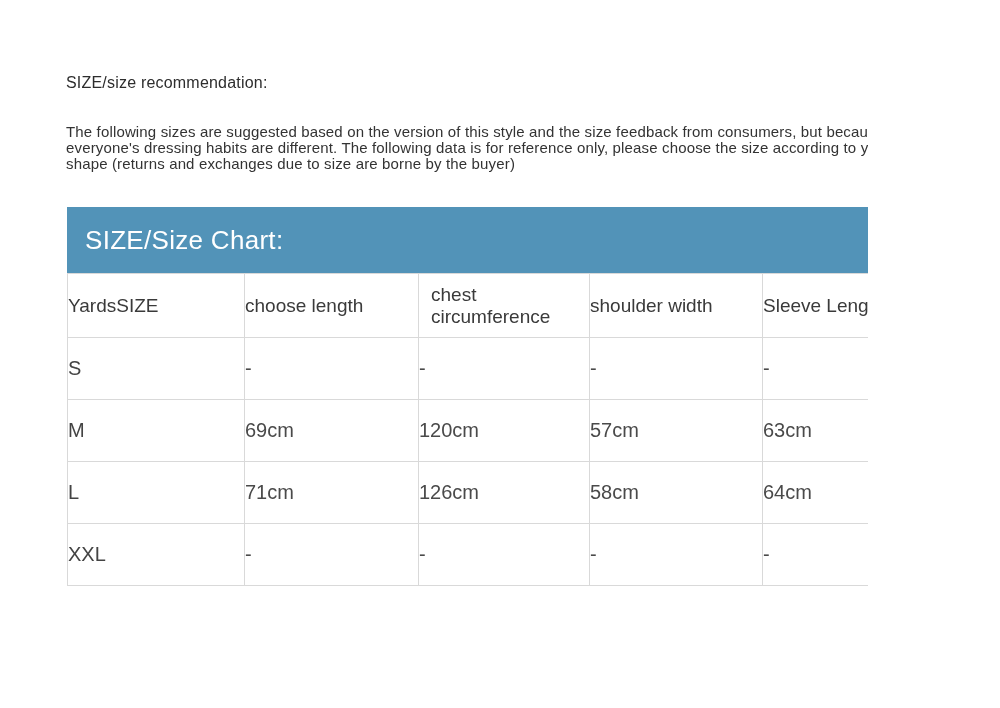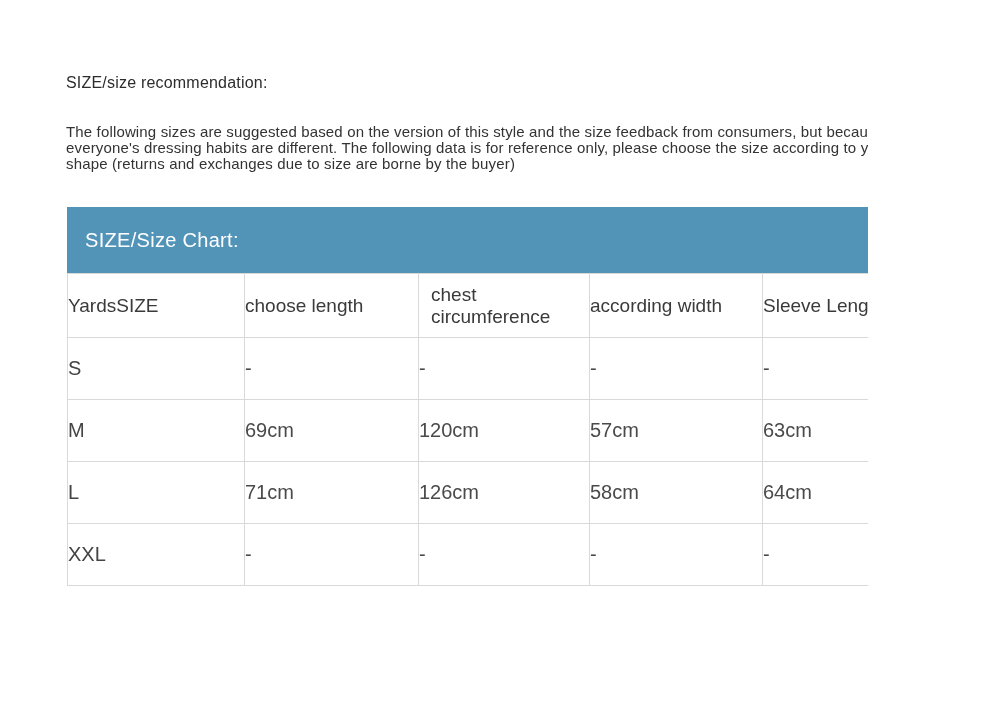--- a/index.html
+++ b/index.html
@@ -36,21 +36,21 @@
     width: 865px;
     height: 66px;
     background: #5293b8;
     display: flex;
     align-items: center;
     box-sizing: border-box;
     padding-left: 18px;
   }
   .chart-title-bar .title {
     color: #ffffff;
-    font-size: 20px;
+    font-size: 26px;
     letter-spacing: 0.3px;
     text-align: right;
   }
   .size-table {
     position: absolute;
     left: 67px;
     top: 273px;
     width: 865px;
     border-collapse: collapse;
     table-layout: fixed;
@@ -100,21 +100,21 @@
       <col style="width:174px">
       <col style="width:171px">
       <col style="width:173px">
       <col style="width:170px">
     </colgroup>
     <thead>
       <tr>
         <th>YardsSIZE</th>
         <th>choose length</th>
         <th class="left-wrap">chest circumference</th>
-        <th>according width</th>
+        <th>shoulder width</th>
         <th>Sleeve Length</th>
       </tr>
     </thead>
     <tbody>
       <tr>
         <td class="size-col">S</td>
         <td>-</td>
         <td>-</td>
         <td>-</td>
         <td>-</td>

